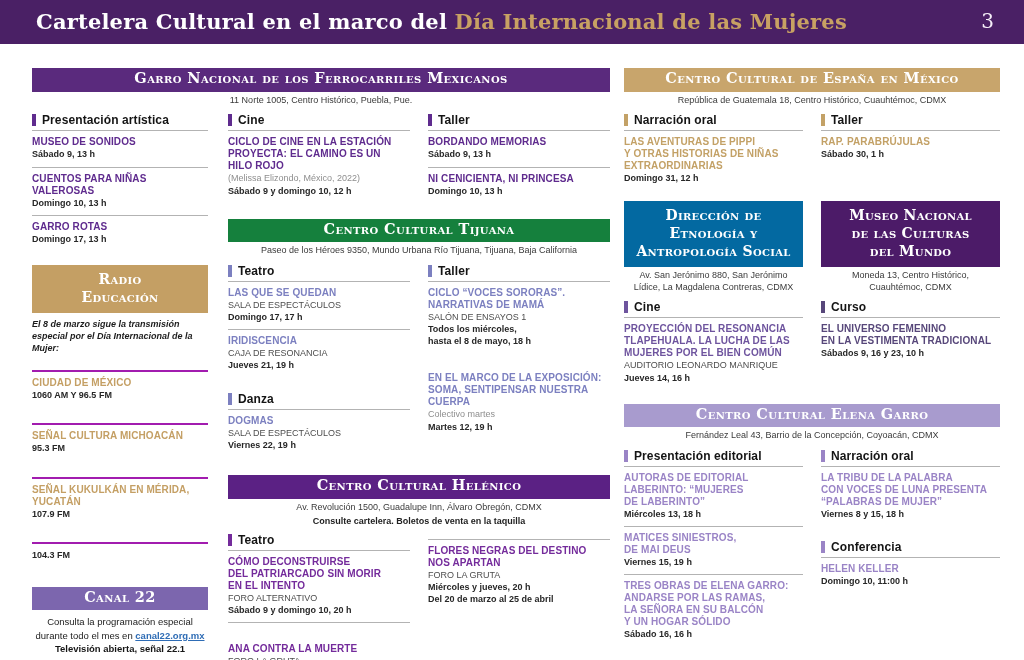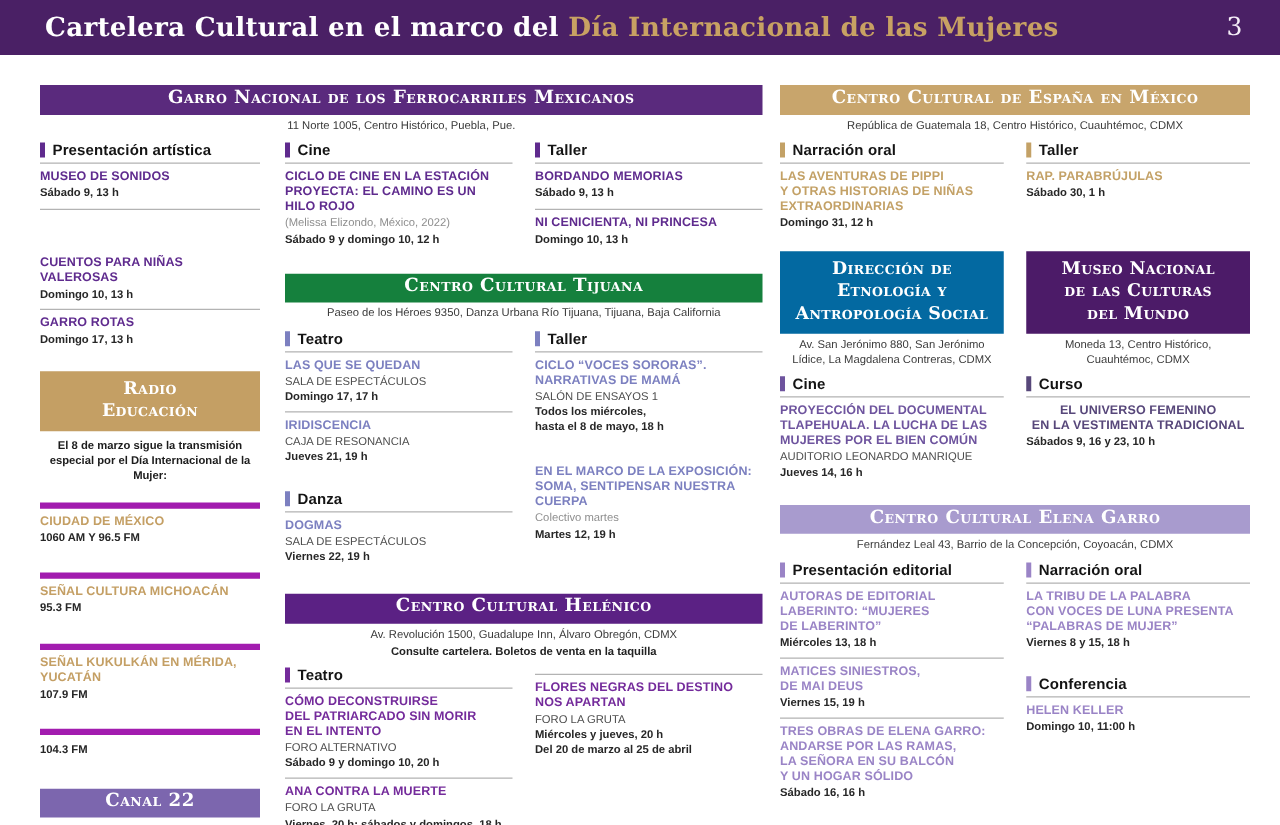--- a/index.html
+++ b/index.html
@@ -39,31 +39,31 @@
   .col { flex: 1; min-width: 0; }
   .cat + .cat { margin-top: 14px; }
   .cat-head { display: flex; align-items: center; gap: 6px; padding-bottom: 3px;
     border-bottom: 1px solid #b3b3b3; }
   .bullet { width: 4px; height: 12px; flex: none; }
   .cat-label { font-size: 12px; font-weight: bold; color: #141414; letter-spacing: 0.1px; }
   .cat.no-label { margin-top: 6px; }
   .cat.no-label .events { border-top: 1px solid #b3b3b3; }
   .event { padding: 5px 0 6px; }
   .event + .event { border-top: 1px solid #b3b3b3; }
-  .rules-all .event { border-top: 5px solid #a21caf; margin-top: 16px; }
+  .rules-all .event { border-top: 2px solid #a21caf; margin-top: 16px; }
   .event-title { font-size: 10px; font-weight: bold; line-height: 1.2;
     white-space: pre-line; letter-spacing: 0.1px; }
   .detail { font-size: 9px; line-height: 1.35; color: #4d4d4d; white-space: pre-line; }
   .detail.light { color: #8e8e8e; }
   .detail.bold { color: #272727; font-weight: bold; }
 
   
   .radio-sec { margin-top: 14px; }
-  .radio-intro { font-size: 9px; font-weight: bold; color: #1c1c1c; text-align: center;
-    line-height: 1.3; margin: 6px 0 4px; }
+  .radio-intro { font-size: 9px; font-weight: bold; color: #1c1c1c; 
+    line-height: 1.3; margin: 6px 0 4px; font-style: italic; }
   .canal-sec { margin-top: 20px; }
   .canal-body { text-align: center; font-size: 9.5px; color: #222; line-height: 1.4;
     margin-top: 5px; }
   .canal-body a { color: #2e6cb5; font-weight: 600; }
   .canal-bold { font-weight: bold; color: #161616; }
 
   .sec-gap { margin-top: 16px; }
   .sec-gap-lg { margin-top: 18px; }
   .row-boxes { display: flex; gap: 18px; margin-top: 10px; }
   .row-boxes > div { flex: 1; min-width: 0; }
@@ -92,21 +92,21 @@
               <div class="cat-head">
                 <span class="bullet" style="background: rgb(95, 43, 142);"></span>
                 <span class="cat-label">Presentación artística</span>
               </div>
               <div class="events">
                 <div class="event">
                   <div class="event-title" style="color: rgb(95, 43, 142);">MUSEO DE SONIDOS</div>
                   <div class="detail bold">Sábado 9, 13 h</div>
                 </div>
                 <div class="event">
-                  <div class="event-title" style="color: rgb(95, 43, 142); margin-top: 32px;">CUENTOS PARA NIÑAS
+                  <div class="event-title" style="color: rgb(95, 43, 142);">CUENTOS PARA NIÑAS
 VALEROSAS</div>
                   <div class="detail bold">Domingo 10, 13 h</div>
                 </div>
                 <div class="event">
                   <div class="event-title" style="color: rgb(95, 43, 142);">GARRO ROTAS</div>
                   <div class="detail bold">Domingo 17, 13 h</div>
                 </div>
               </div>
             </div>
           </div>
@@ -173,21 +173,21 @@
                       <div class="event-title" style="color: rgb(95, 43, 142);">NI CENICIENTA, NI PRINCESA</div>
                       <div class="detail bold">Domingo 10, 13 h</div>
                     </div>
                   </div>
                 </div>
               </div>
             </div>
           </div>
         <section id="tijuana-sec" class="sec-gap">
             <div class="venue-bar" style="background: #15803d;">Centro Cultural Tijuana</div>
-            <div class="address">Paseo de los Héroes 9350, Danza Urbana Río Tijuana, Tijuana, Baja California</div>
+            <div class="address">Paseo de los Héroes 9350, Mundo Urbana Río Tijuana, Tijuana, Baja California</div>
             <div class="cols">
               <div class="col">
                 <div class="cat">
                   <div class="cat-head">
                     <span class="bullet" style="background: rgb(124, 128, 192);"></span>
                     <span class="cat-label">Teatro</span>
                   </div>
                   <div class="events">
                     <div class="event">
                       <div class="event-title" style="color: rgb(124, 128, 192);">LAS QUE SE QUEDAN</div>
@@ -258,21 +258,21 @@
                   </div>
                   <div class="events">
                     <div class="event">
                       <div class="event-title" style="color: rgb(116, 43, 155);">CÓMO DECONSTRUIRSE
 DEL PATRIARCADO SIN MORIR
 EN EL INTENTO</div>
                       <div class="detail plain">FORO ALTERNATIVO</div>
                       <div class="detail bold">Sábado 9 y domingo 10, 20 h</div>
                     </div>
                     <div class="event">
-                      <div class="event-title" style="color: rgb(116, 43, 155);">ANA CONTRA LA MUERTE</div>
+                      <div class="event-title" style="color: rgb(116, 43, 155); margin-top: 15px;">ANA CONTRA LA MUERTE</div>
                       <div class="detail plain">FORO LA GRUTA</div>
                       <div class="detail bold">Viernes, 20 h; sábados y domingos, 18 h
 Del 15 de marzo al 28 de abril</div>
                     </div>
                   </div>
                 </div>
               </div>
               <div class="col">
                 <div class="cat no-label">
                   <div class="events">
@@ -336,21 +336,21 @@
           <div class="address">Av. San Jerónimo 880, San Jerónimo Lídice, La Magdalena Contreras, CDMX</div>
           <div class="cols">
             <div class="col">
               <div class="cat">
                 <div class="cat-head">
                   <span class="bullet" style="background: rgb(110, 84, 158);"></span>
                   <span class="cat-label">Cine</span>
                 </div>
                 <div class="events">
                   <div class="event">
-                    <div class="event-title" style="color: rgb(110, 84, 158);">PROYECCIÓN DEL DOCUMENTAL
+                    <div class="event-title" style="color: rgb(110, 84, 158);">PROYECCIÓN DEL RESONANCIA
 TLAPEHUALA. LA LUCHA DE LAS
 MUJERES POR EL BIEN COMÚN</div>
                     <div class="detail plain">AUDITORIO LEONARDO MANRIQUE</div>
                     <div class="detail bold">Jueves 14, 16 h</div>
                   </div>
                 </div>
               </div>
             </div>
           </div>
         </div>
@@ -361,21 +361,21 @@
           <div class="address">Moneda 13, Centro Histórico, Cuauhtémoc, CDMX</div>
           <div class="cols">
             <div class="col">
               <div class="cat">
                 <div class="cat-head">
                   <span class="bullet" style="background: rgb(87, 71, 122);"></span>
                   <span class="cat-label">Curso</span>
                 </div>
                 <div class="events">
                   <div class="event">
-                    <div class="event-title" style="color: rgb(87, 71, 122); text-align: center;">EL UNIVERSO FEMENINO
+                    <div class="event-title" style="color: rgb(87, 71, 122);">EL UNIVERSO FEMENINO
 EN LA VESTIMENTA TRADICIONAL</div>
                     <div class="detail bold">Sábados 9, 16 y 23, 10 h</div>
                   </div>
                 </div>
               </div>
             </div>
           </div>
         </div>
     </div>
     <section id="elena-sec" class="elena-sec">

